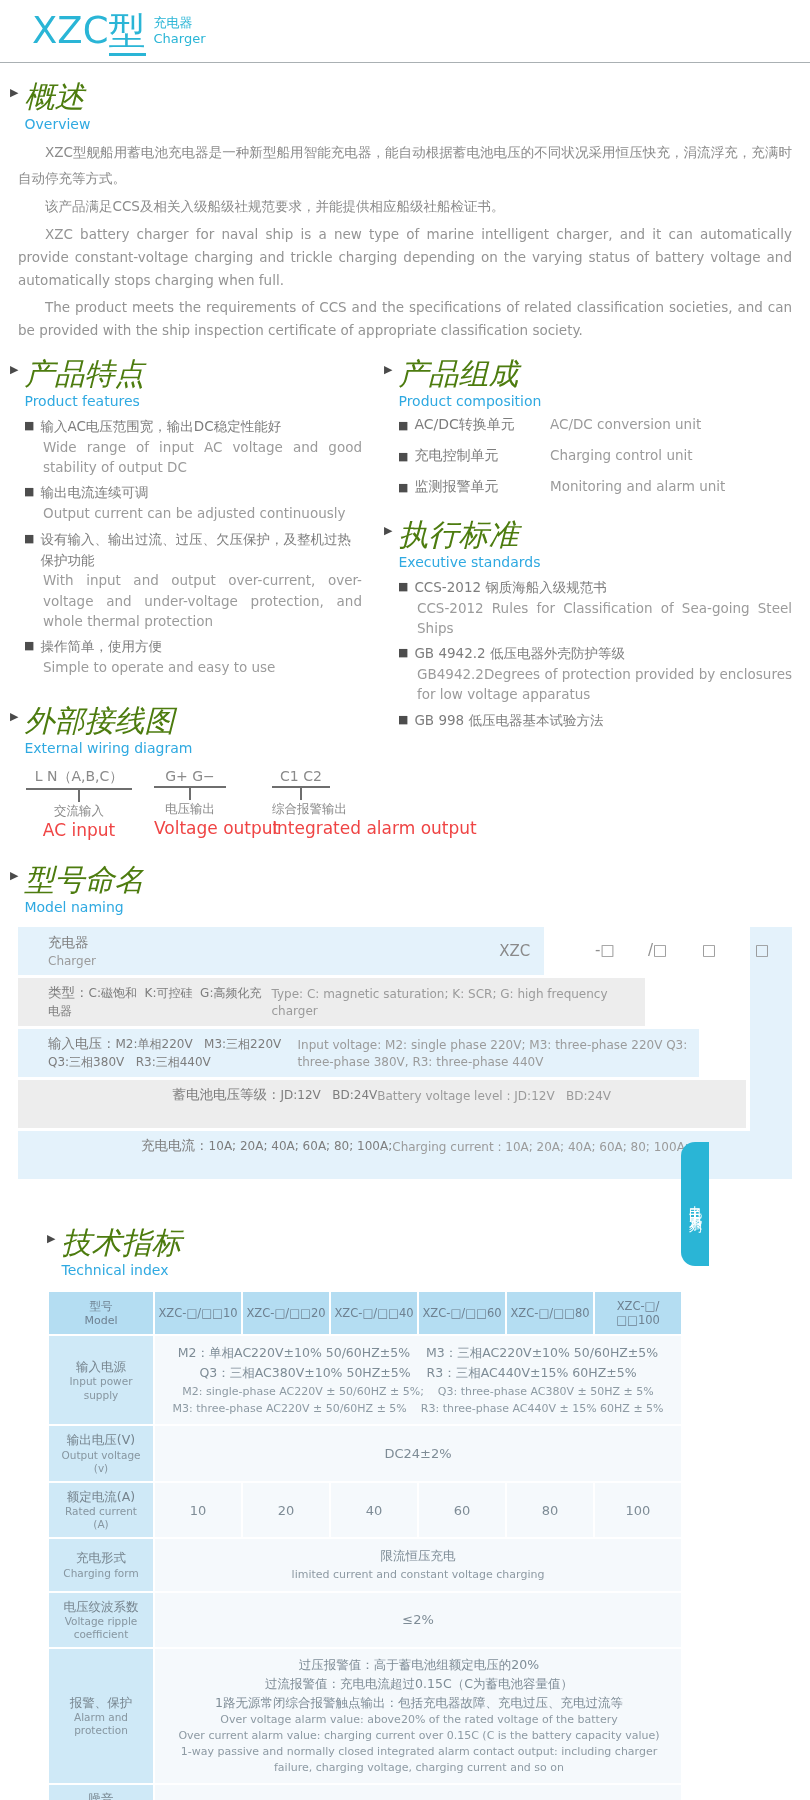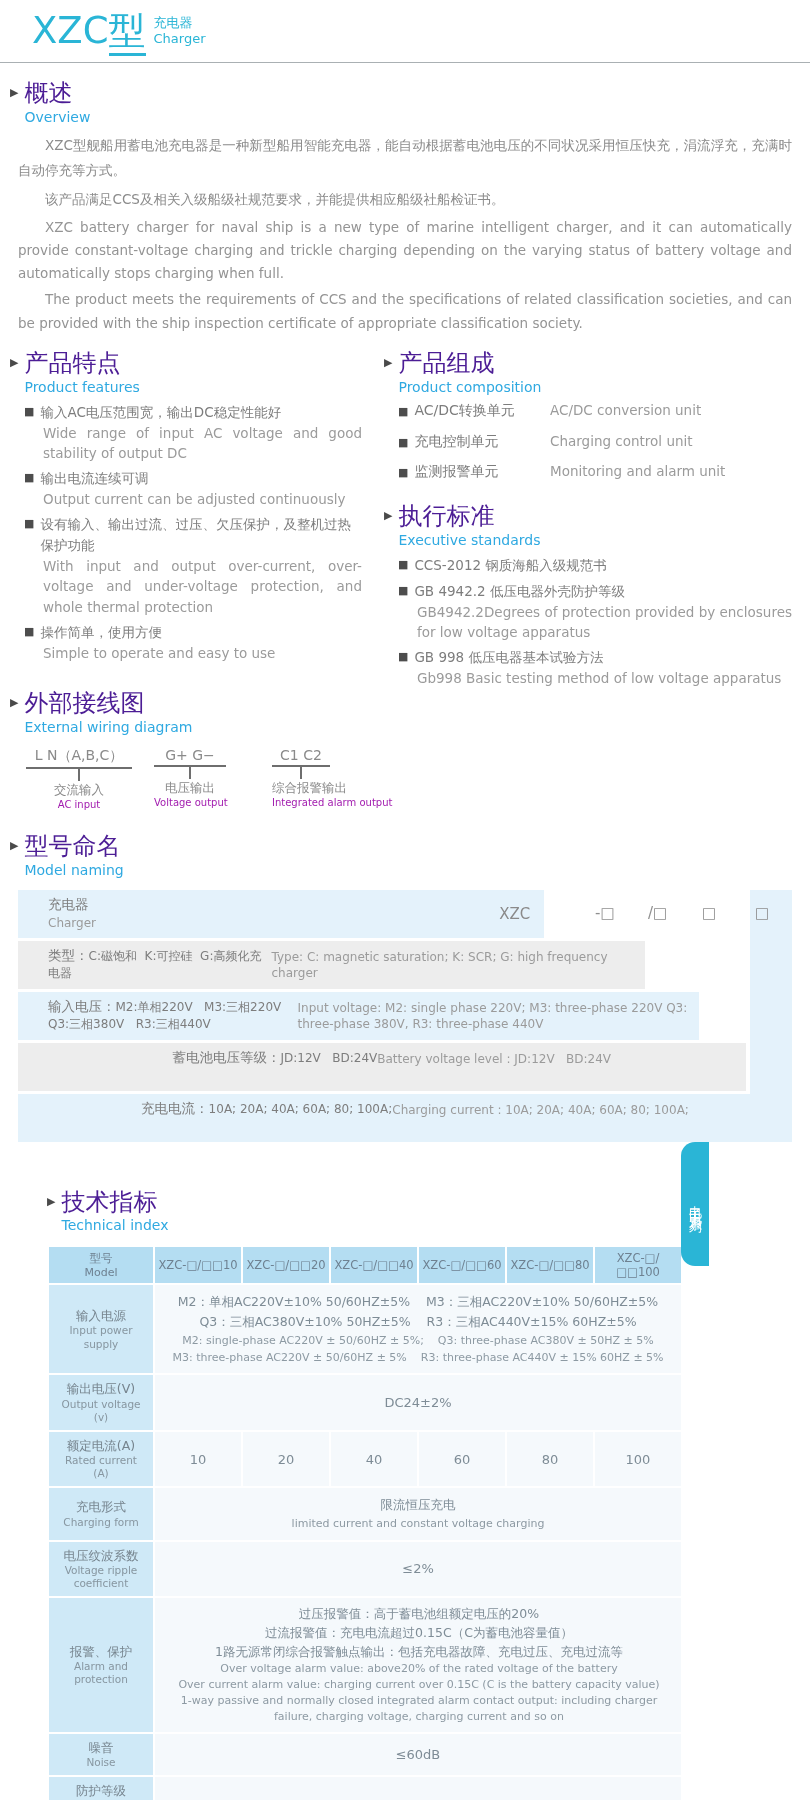--- a/index.html
+++ b/index.html
@@ -11,21 +11,21 @@
   }
   
   .hdr { padding:12px 0 0 16px; display:flex; align-items:flex-start; }
   .hdr-model { font-size:37px; color:#2ab5d6; line-height:1; letter-spacing:0;margin-left:16px; }
   .hdr-model .u { border-bottom:3px solid #2ab5d6; padding-bottom:1px; }
   .hdr-sub { margin-left:8px; color:#2ab5d6; font-size:13px; line-height:1.25; padding-top:3px; }
   hr.top { border:0; border-top:1px solid #aab0b3; margin:13px 0 0 0; }
   
   .sec-head { display:flex; align-items:flex-start; }
   .tri { color:#4a4a4a; font-size:11px; margin:7px 6px 0 0; }
-  .sech-cn { font-size:24px; color:#4c1d95; font-weight:400; line-height:1.2; }
+  .sech-cn { font-size:30px; color:#4d7c0f; font-weight:400; line-height:1.2;font-style:italic; }
   .sech-en { font-size:14px; color:#2fa9e1; margin-top:1px; }
   
   .sec-overview { margin:16px 18px 0 10px; }
   .paras { margin:8px 0 0 8px; font-size:13.5px; color:#8b8b8b; text-align:justify; }
   .paras p { margin:0 0 3px 0; text-indent:2em; line-height:1.9; }
   .paras p.en { line-height:1.72; color:#949494; }
   
   .cols { display:flex; margin:14px 18px 0 10px; }
   .col-l { width:352px; flex:none; }
   .col-r { flex:1; margin-left:22px; }
@@ -44,21 +44,21 @@
   
   .sec-wiring { margin-top:26px; }
   .wirerow { display:flex; margin:12px 0 0 16px; }
   .wgroup { text-align:center; }
   .wg1 { width:106px; }
   .wg2 { width:72px; margin-left:22px; }
   .wg3 { width:58px; margin-left:46px; }
   .pins { font-size:14px; color:#8a8a8a; border-bottom:2px solid #6e6e6e; padding-bottom:2px; white-space:nowrap; }
   .tick { width:2px; height:12px; background:#6e6e6e; margin:0 auto; }
   .wl-cn { font-size:12.5px; color:#8a8a8a; margin-top:1px; white-space:nowrap; }
-  .wl-en { font-size:10px; color:#a21caf; white-space:nowrap; }
+  .wl-en { font-size:17px; color:#ef4444; white-space:nowrap; }
   
   .sec-naming { margin:22px 18px 0 10px; }
   .ntable { position:relative; margin:12px 0 0 8px; width:774px; }
   .strip { position:absolute; top:0; right:0; bottom:3px; width:42px; background:#e4f2fb; }
   .nrow { position:relative; min-height:48px; margin-bottom:3px; padding:6px 10px 6px 30px;
           display:flex; flex-direction:row; justify-content:center; }
   .nrow.blue { background:#e4f2fb; }
   .nrow.gray { background:#ededed; }
   .w1{width:68%;} .w2{width:81%;} .w3{width:88%;} .w4{width:94%;} .w5{width:100%;}
   .nrow .cn { color:#7d7d7d; font-size:13.5px; line-height:1.3; white-space:pre-wrap; }
@@ -66,21 +66,21 @@
   .nrow .en { color:#9b9b9b; font-size:12px; line-height:1.35; margin-top:2px; white-space:pre-wrap; }
   .r1 { flex-direction:row; align-items:center; justify-content:space-between; }
   .code { color:#8a8a8a; font-size:15px; margin-right:4px; }
   .ph { position:absolute; top:14px; font-size:15px; color:#8f8f8f; }
   .ph1{left:577px;} .ph2{left:630px;} .ph3{left:684px;} .ph4{left:737px;}
   
   .sec-tech { margin:46px 18px 0 47px; }
   table.ttable { margin:12px 0 0 47px; border-collapse:separate; border-spacing:2px;
                  table-layout:fixed; width:620px; }
   td { font-weight:normal; vertical-align:middle; }
-  td.th { background:#b4ddf2; color:#6e8191; font-size:11.5px; height:36px; text-align:center; padding:2px 1px; }
+  td.th { background:#b4ddf2; color:#6e8191; font-size:11.5px; height:42px; text-align:center; padding:2px 1px; }
   td.th .s { font-size:11px; }
   td.lab { background:#cfe9f7; color:#76848e; text-align:center; padding:6px 10px; font-size:12.5px; line-height:1.3; }
   td.lab .en { font-size:10.5px; display:block; color:#8796a0; line-height:1.25; }
   td.val { background:#f5f9fc; color:#7e8c96; text-align:center; font-size:13px; padding:7px 4px; }
   .vln-cn { font-size:12.5px; line-height:1.6; white-space:pre-wrap; }
   .vln-en { font-size:11px; color:#8d9aa3; line-height:1.55; white-space:pre-wrap; }
   td.val.left { text-align:center; padding-left:10px; padding-right:8px; }
   td.val.left .vln-cn { line-height:1.5; }
   td.val.left .vln-en { line-height:1.45; }
   
@@ -233,34 +233,34 @@
           <div class="sech-cn">执行标准</div>
           <div class="sech-en">Executive standards</div>
         </div>
       </div>
       <div class="blist">
         <div class="bitem">
           <div class="cnl">
               <span class="sq">■</span>
               <span>CCS-2012 钢质海船入级规范书</span>
             </div>
+          <div class="enl">CCS-2012 Rules for Classification of Sea-going Steel Ships</div>
         </div>
         <div class="bitem">
           <div class="cnl">
               <span class="sq">■</span>
               <span>GB 4942.2  低压电器外壳防护等级</span>
             </div>
           <div class="enl">GB4942.2Degrees of protection provided by enclosures for low voltage apparatus</div>
         </div>
         <div class="bitem">
           <div class="cnl">
               <span class="sq">■</span>
               <span>GB 998  低压电器基本试验方法</span>
             </div>
-          <div class="enl">Gb998 Basic testing method of low voltage apparatus</div>
         </div>
       </div>
     </div>
   </div>
 </div>
 
 <div class="sec-naming">
   <div class="sec-head">
     <span class="tri">▶</span>
     <div>

